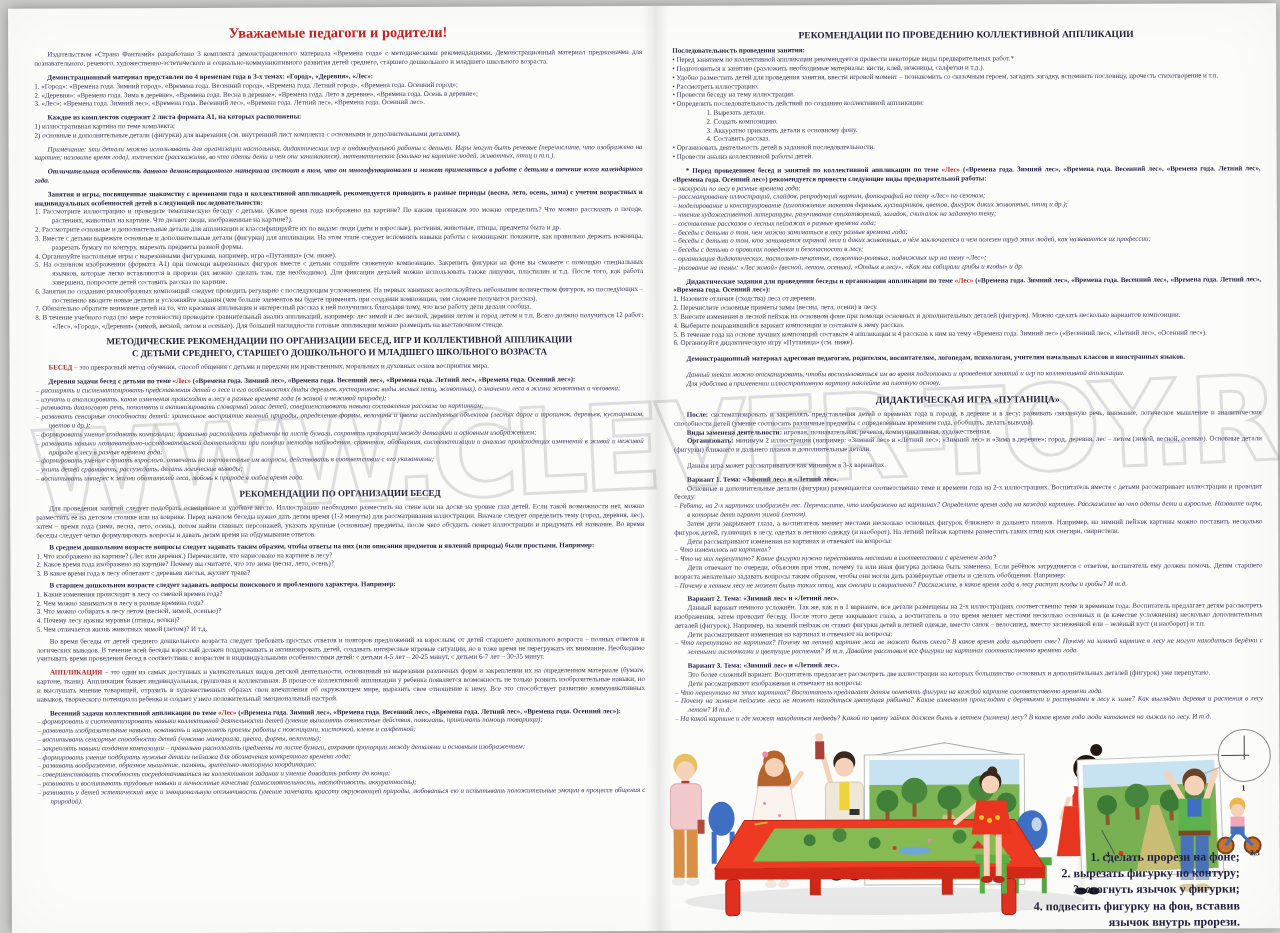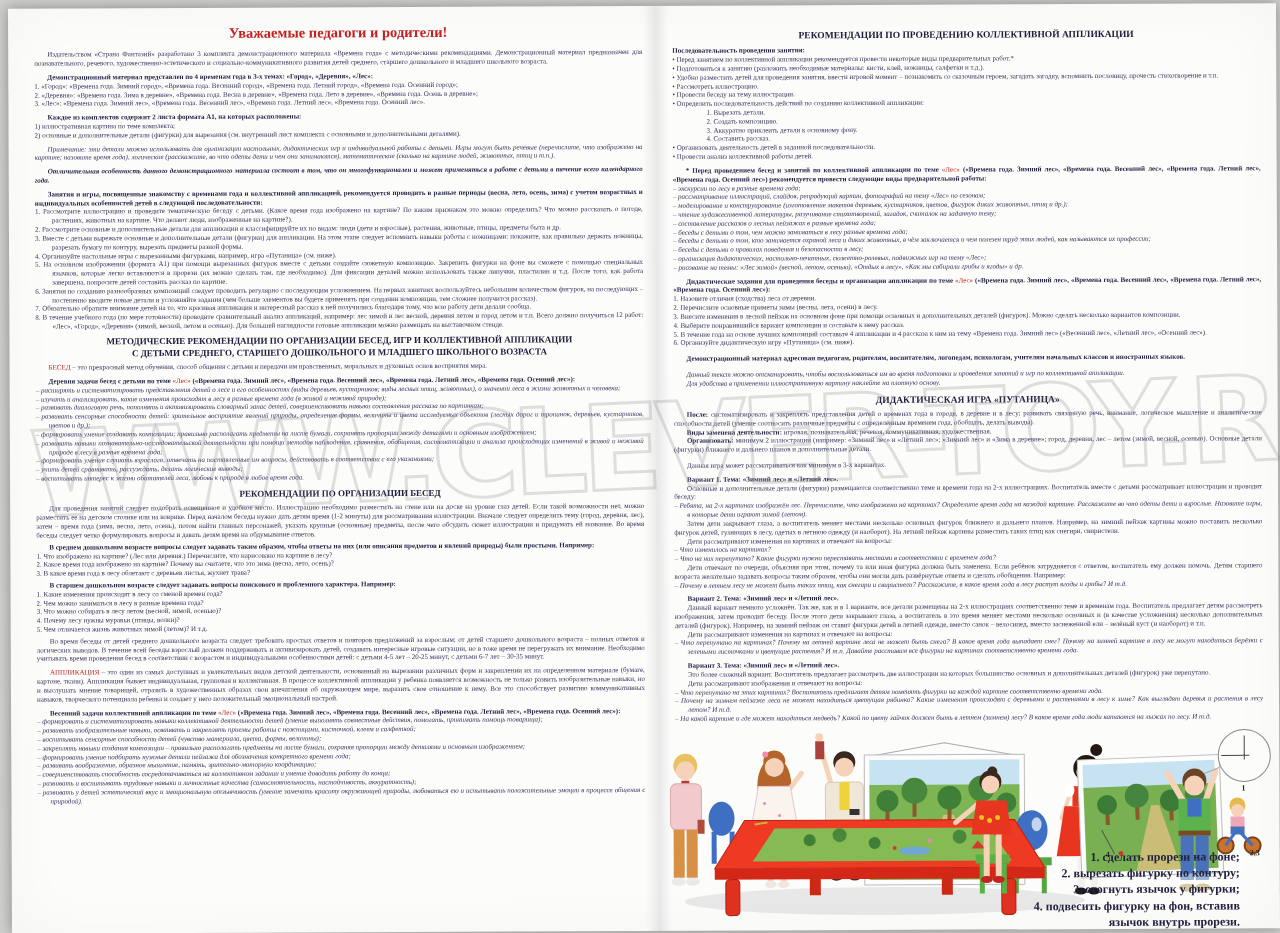--- a/index.html
+++ b/index.html
@@ -11,21 +11,21 @@
         background:linear-gradient(90deg,rgba(0,0,0,0) 0%,rgba(0,0,0,0.06) 42%,rgba(90,90,110,0.12) 52%,rgba(0,0,0,0) 100%);}
   .page{position:absolute;font-size:7px;line-height:1.26;color:#34345e;}
   .pageL{left:26px;top:12px;width:608px;height:908px;overflow:hidden;}
   .pageR{left:664px;top:24px;width:588px;height:700px;overflow:hidden;}
   .title{font-size:14.5px;font-weight:bold;color:#c32020;text-align:center;margin:4px 0 8px;}
   .hdark{font-size:9px;font-weight:bold;color:#20203e;text-align:center;margin:6px 0 4px;line-height:1.3;}
   .p{text-align:justify;text-indent:13px;margin:0;}
   .mt3{margin-top:3px;} .mt5{margin-top:5px;} .mt7{margin-top:7px;}
   .b{font-weight:bold;color:#26264a;}
   .it{font-style:italic;}
-  .red{color:#c32020;font-weight:normal;}
+  .red{color:#c32020;font-weight:bold;}
   .lh{padding-left:13px;text-indent:-13px;text-align:justify;margin:0;}
   .lh2{padding-left:17px;text-indent:-17px;text-align:justify;margin:0;}
   .sub{margin-left:34px;}
   .watermark{position:absolute;left:20px;top:372px;width:1240px;text-align:center;z-index:40;
              font-family:"DejaVu Sans",sans-serif;font-weight:bold;font-size:118px;letter-spacing:-6px;
              color:rgba(255,255,255,0.04);-webkit-text-stroke:3px rgba(120,120,122,0.22);
              transform:rotate(-2.4deg);pointer-events:none;white-space:nowrap;}
   .illu{position:absolute;left:648px;top:718px;width:612px;height:207px;}
   .steps{position:absolute;left:1010px;top:845px;width:218px;font-size:12px;font-weight:bold;color:#222240;line-height:1.35;text-align:right;}
   .steps div{padding-left:10px;text-indent:-10px;}

